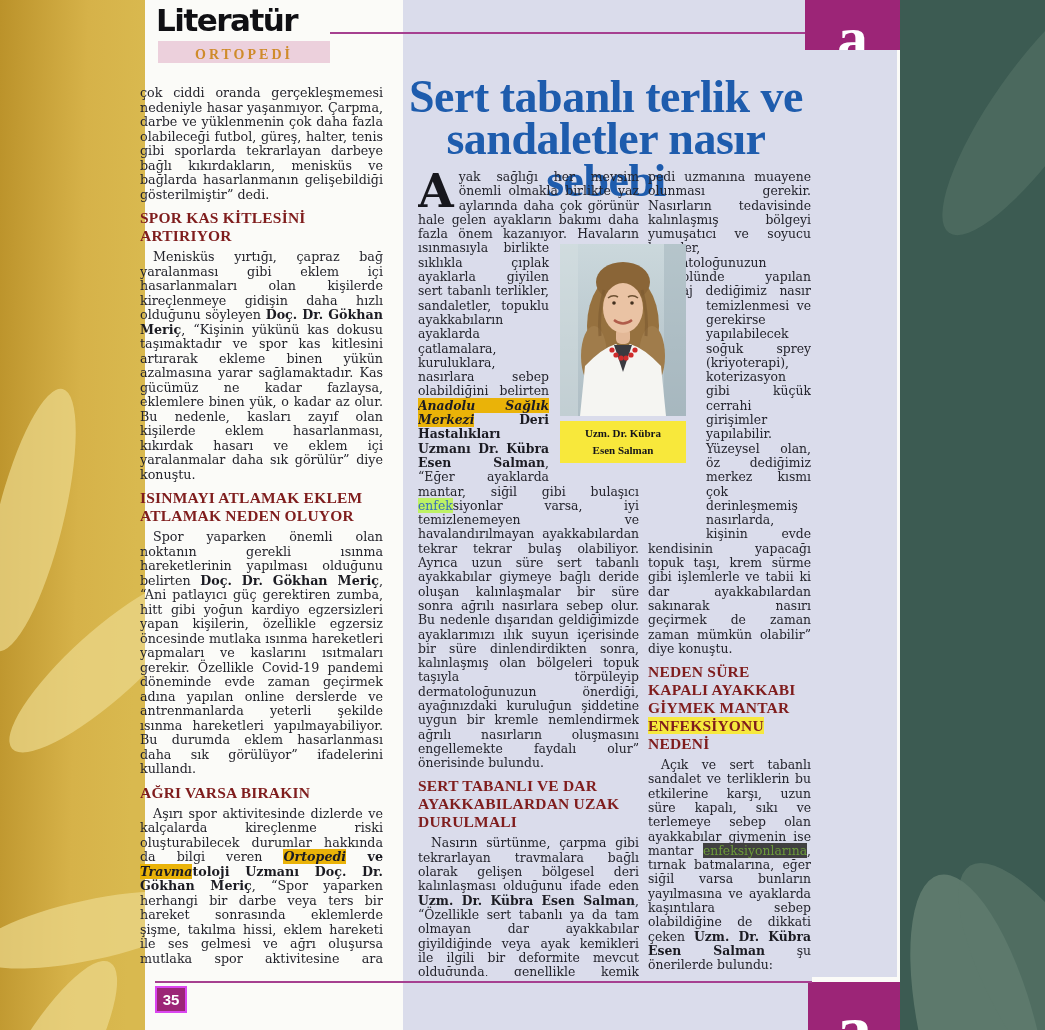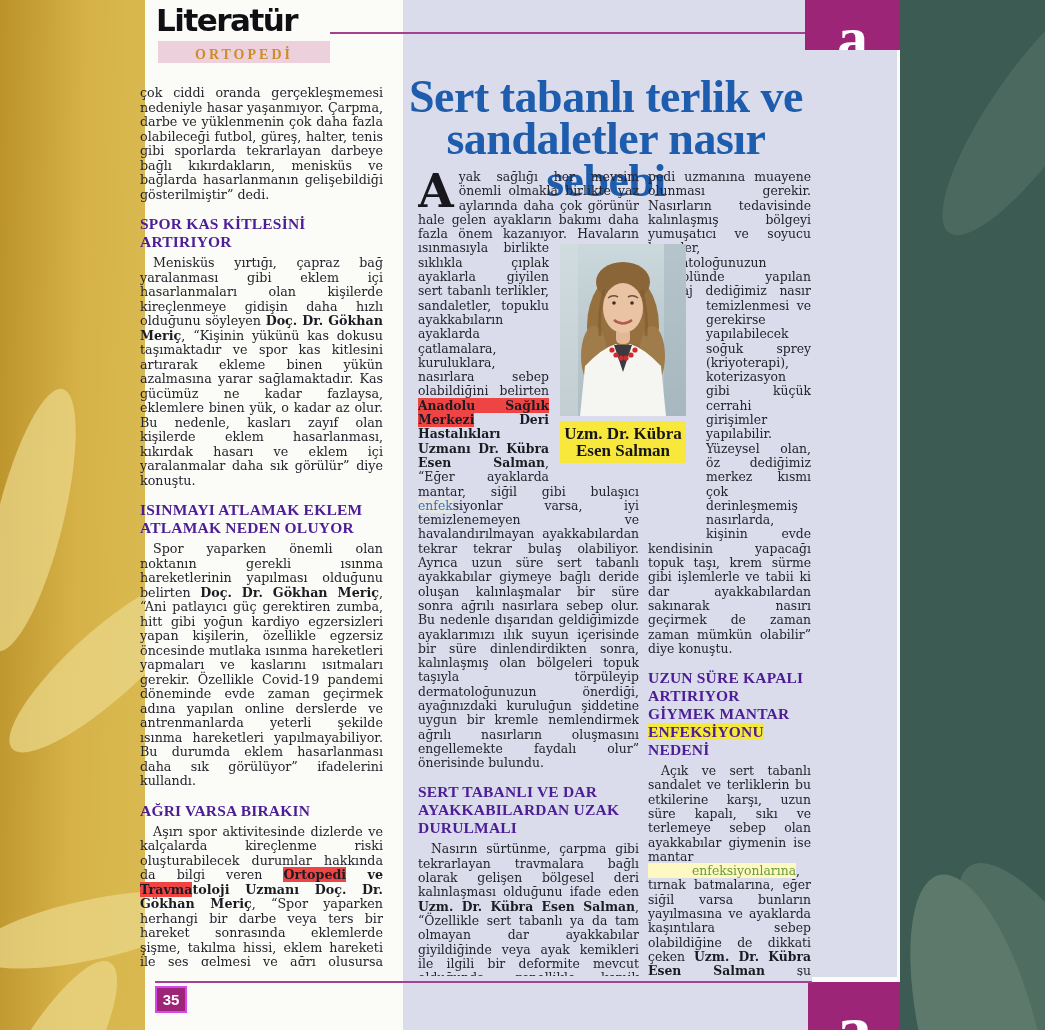--- a/index.html
+++ b/index.html
@@ -37,40 +37,40 @@
   
   .col{position:absolute;overflow:hidden;}
   .col-left{left:140px;top:86px;width:243px;height:880px;}
   .col-mid{left:418px;top:170px;width:221px;height:806px;}
   .col-right{left:648px;top:170px;width:163px;height:806px;}
 
   p.body{margin:0 0 3px 0;font-size:12.4px;line-height:14.3px;text-align:justify;
         color:#24242c;text-indent:13px;}
   .col-left p.body{font-size:12.7px;line-height:14.5px;}
   p.noind{text-indent:0;}
-  h3.red{margin:13px 0 5px 0;font-family:"Liberation Serif",serif;font-weight:bold;
-        font-size:15.5px;line-height:18px;color:#4c1d95;letter-spacing:.2px;text-indent:0;}
+  h3.red{margin:7px 0 5px 0;font-family:"Liberation Serif",serif;font-weight:bold;
+        font-size:15.5px;line-height:18px;color:#7f1d1d;letter-spacing:.2px;text-indent:0;}
   b{font-weight:bold;color:#1b1b22;}
 
-  .hl{background:#ef4444;}
-  .hl-blue{background:#e5e5e5;color:#3a6fb5;}
-  .hl-green{background:#fef9c3;color:#6b9a3a;padding-left:44px;}
+  .hl{background:#eab308;font-style:italic;}
+  .hl-blue{background:#bef264;color:#3a6fb5;}
+  .hl-green{background:#404040;color:#6b9a3a;}
   .hl-red{background:#f6e93d;}
 
   .dropcap{float:left;font-family:"DejaVu Serif",serif;font-weight:bold;font-size:46px;
         line-height:40px;color:#17171d;margin:1px 5px 0 0;}
 
   .ph-gap-r{float:right;width:84px;height:228px;margin:0 0 4px 6px;}
   .ph-gap-l{float:left;width:52px;height:228px;margin:0 6px 4px 0;}
 
   
   .photo-card{position:absolute;left:560px;top:244px;width:126px;}
   .photo{display:block;width:126px;height:172px;}
   .caption{margin-top:5px;background:#f8e83b;text-align:center;padding:4px 2px;
-        font-family:"Liberation Serif",serif;font-weight:bold;font-size:17px;line-height:17px;color:#14141a;}
+        font-family:"Liberation Serif",serif;font-weight:bold;font-size:11px;line-height:17px;color:#14141a;}
 
   
   p.bullet{text-indent:13px;margin:0 0 2px 0;}
 
   
   .footer-rule{position:absolute;left:155px;top:981px;width:657px;height:2px;background:#a64090;}
   .pageno{position:absolute;left:155px;top:986px;width:28px;height:23px;background:#9c2577;
         border:2px solid #d946ef;color:#fff;font-family:"Liberation Sans",sans-serif;font-weight:bold;
         font-size:15px;display:flex;align-items:center;justify-content:center;}
   .footer-text{position:absolute;left:192px;top:989px;font-size:13px;color:#3a3a42;
@@ -144,21 +144,21 @@
   </div>
 
   <div class="col col-mid">
     <p class="body noind"><span class="dropcap">A</span><span>yak sağlığı her mevsim önemli olmakla birlikte yaz aylarında daha çok görünür hale gelen ayakların bakımı daha fazla önem kazanıyor. Havaların </span><span class="ph-gap-r"></span><span>ısınmasıyla birlikte sıklıkla çıplak ayaklarla giyilen sert tabanlı terlikler, sandaletler, topuklu ayakkabıların ayaklarda çatlamalara, kuruluklara, nasırlara sebep olabildiğini belirten </span><b class="hl">Anadolu Sağlık Merkezi</b><b> Deri Hastalıkları Uzmanı Dr. Kübra Esen Salman</b><span>, “Eğer ayaklarda mantar, siğil gibi bulaşıcı </span><span class="hl-blue">enfek</span><span>siyonlar varsa, iyi temizlenemeyen ve havalandırılmayan ayakkabılardan tekrar tekrar bulaş olabiliyor. Ayrıca uzun süre sert tabanlı ayakkabılar giymeye bağlı deride oluşan kalınlaşmalar bir süre sonra ağrılı nasırlara sebep olur. Bu nedenle dışarıdan geldiğimizde ayaklarımızı ılık suyun içerisinde bir süre dinlendirdikten sonra, kalınlaşmış olan bölgeleri topuk taşıyla törpüleyip dermatoloğunuzun önerdiği, ayağınızdaki kuruluğun şiddetine uygun bir kremle nemlendirmek ağrılı nasırların oluşmasını engellemekte faydalı olur” önerisinde bulundu.</span></p>
     <h3 class="red">SERT TABANLI VE DAR AYAKKABILARDAN UZAK DURULMALI</h3>
     <p class="body"><span>Nasırın sürtünme, çarpma gibi tekrarlayan travmalara bağlı olarak gelişen bölgesel deri kalınlaşması olduğunu ifade eden </span><b>Uzm. Dr. Kübra Esen Salman</b><span>, “Özellikle sert tabanlı ya da tam olmayan dar ayakkabılar giyildiğinde veya ayak kemikleri ile ilgili bir deformite mevcut olduğunda, genellikle kemik çıkıntıları üzerinde gelişir. Oldukça serttir. Hastaların özellikle ayakkabı giyildiği zaman artan şiddetli ağrı şikayetleri olur. Ayaklarımızda nasır oluşmaması için çok sıkı, içinde ayaklarımızı rahat hareket ettiremediğimiz, sert tabanlı, dar burunlu ayakkabılar giyilmemelidir. Eğer bir kemik deformitesi mevcutsa, mutlaka bir orto-</span></p>
   </div>
 
   <div class="col col-right">
     <p class="body noind"><span>pedi uzmanına muayene olunması gerekir. Nasırların tedavisinde kalınlaşmış bölgeyi yumuşatıcı ve soyucu kremler, dermatoloğunuzun kontrolünde yapılan küretaj dediğimiz </span><span class="ph-gap-l"></span><span>nasır temizlenmesi ve gerekirse yapılabilecek soğuk sprey (kriyoterapi), koterizasyon gibi küçük cerrahi girişimler yapılabilir. Yüzeysel olan, öz dediğimiz merkez kısmı çok derinleşmemiş nasırlarda, kişinin evde kendisinin yapacağı topuk taşı, krem sürme gibi işlemlerle ve tabii ki dar ayakkabılardan sakınarak nasırı geçirmek de zaman zaman mümkün olabilir” diye konuştu.</span></p>
-    <h3 class="red"><span>UZUN SÜRE KAPALI ARTIRIYOR GİYMEK MANTAR </span><span class="hl-red">ENFEKSİYONU</span><span> NEDENİ</span></h3>
+    <h3 class="red"><span>NEDEN SÜRE KAPALI AYAKKABI GİYMEK MANTAR </span><span class="hl-red">ENFEKSİYONU</span><span> NEDENİ</span></h3>
     <p class="body"><span>Açık ve sert tabanlı sandalet ve terliklerin bu etkilerine karşı, uzun süre kapalı, sıkı ve terlemeye sebep olan ayakkabılar giymenin ise mantar </span><span class="hl-green">enfeksiyonlarına</span><span>, tırnak batmalarına, eğer siğil varsa bunların yayılmasına ve ayaklarda kaşıntılara sebep olabildiğine de dikkati çeken </span><b>Uzm. Dr. Kübra Esen Salman</b><span> şu önerilerde bulundu:</span></p>
     <p class="body bullet"><span>Ayakkabı ve terlik alırken mümkün olduğu kadar ayakların içinde rahat hareket edebildiği, yumuşak tabanlı olanlar tercih edilmeli.</span></p>
 
   </div>
 
   <div class="photo-card">
     <svg class="photo" viewBox="0 0 126 172">
       <defs>
         <linearGradient id="phbg" x1="0" y1="0" x2="0" y2="1">
           <stop offset="0" stop-color="#cbd8dc"></stop>

